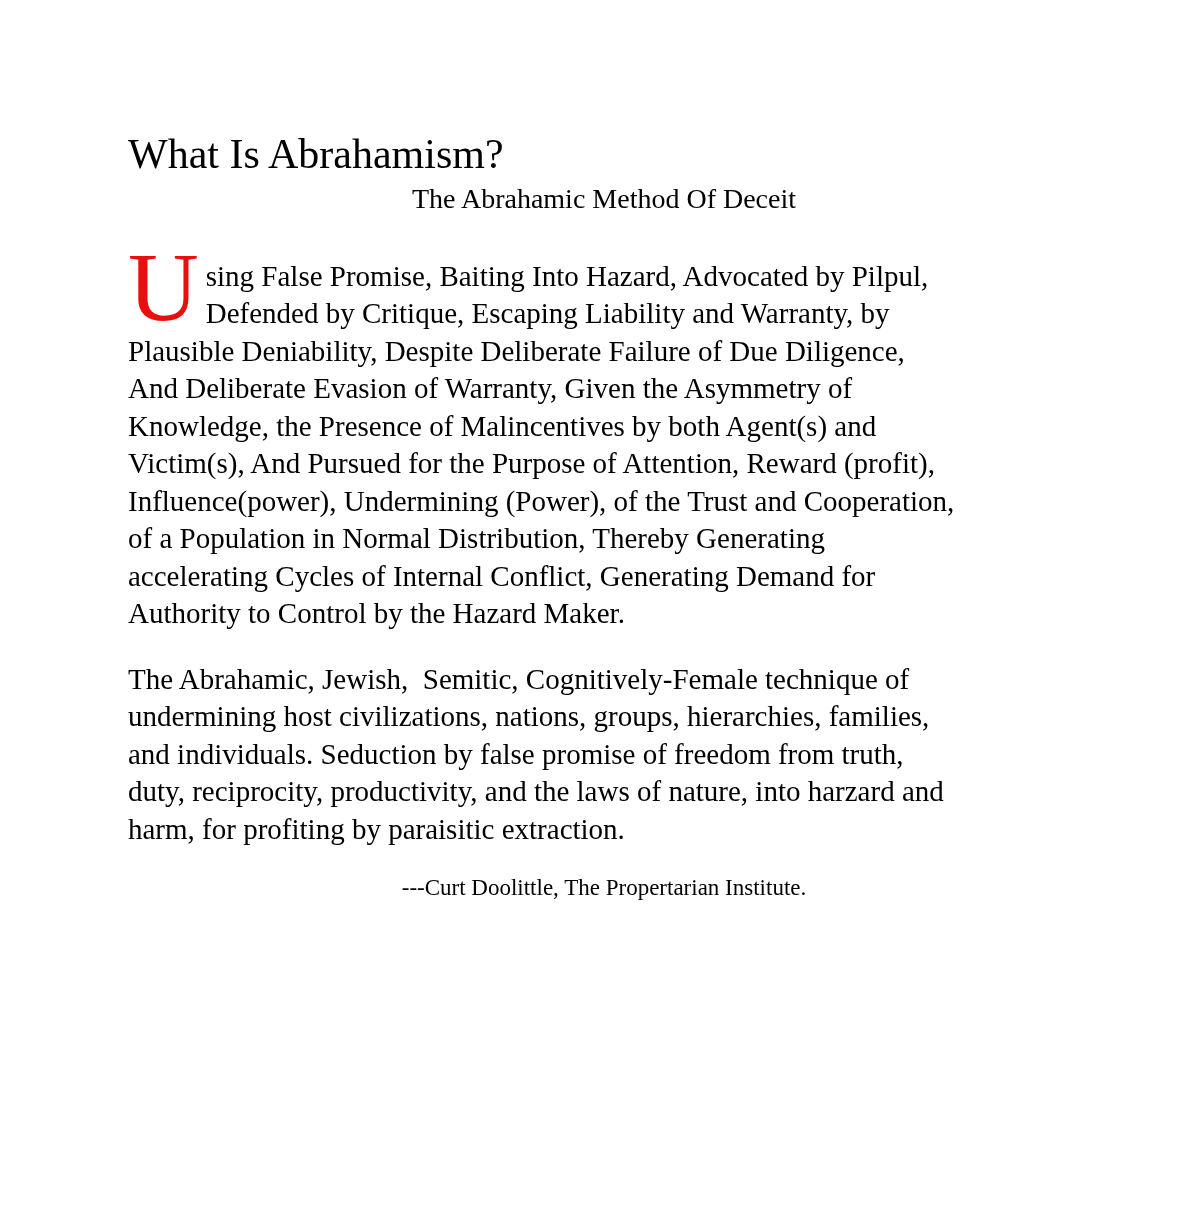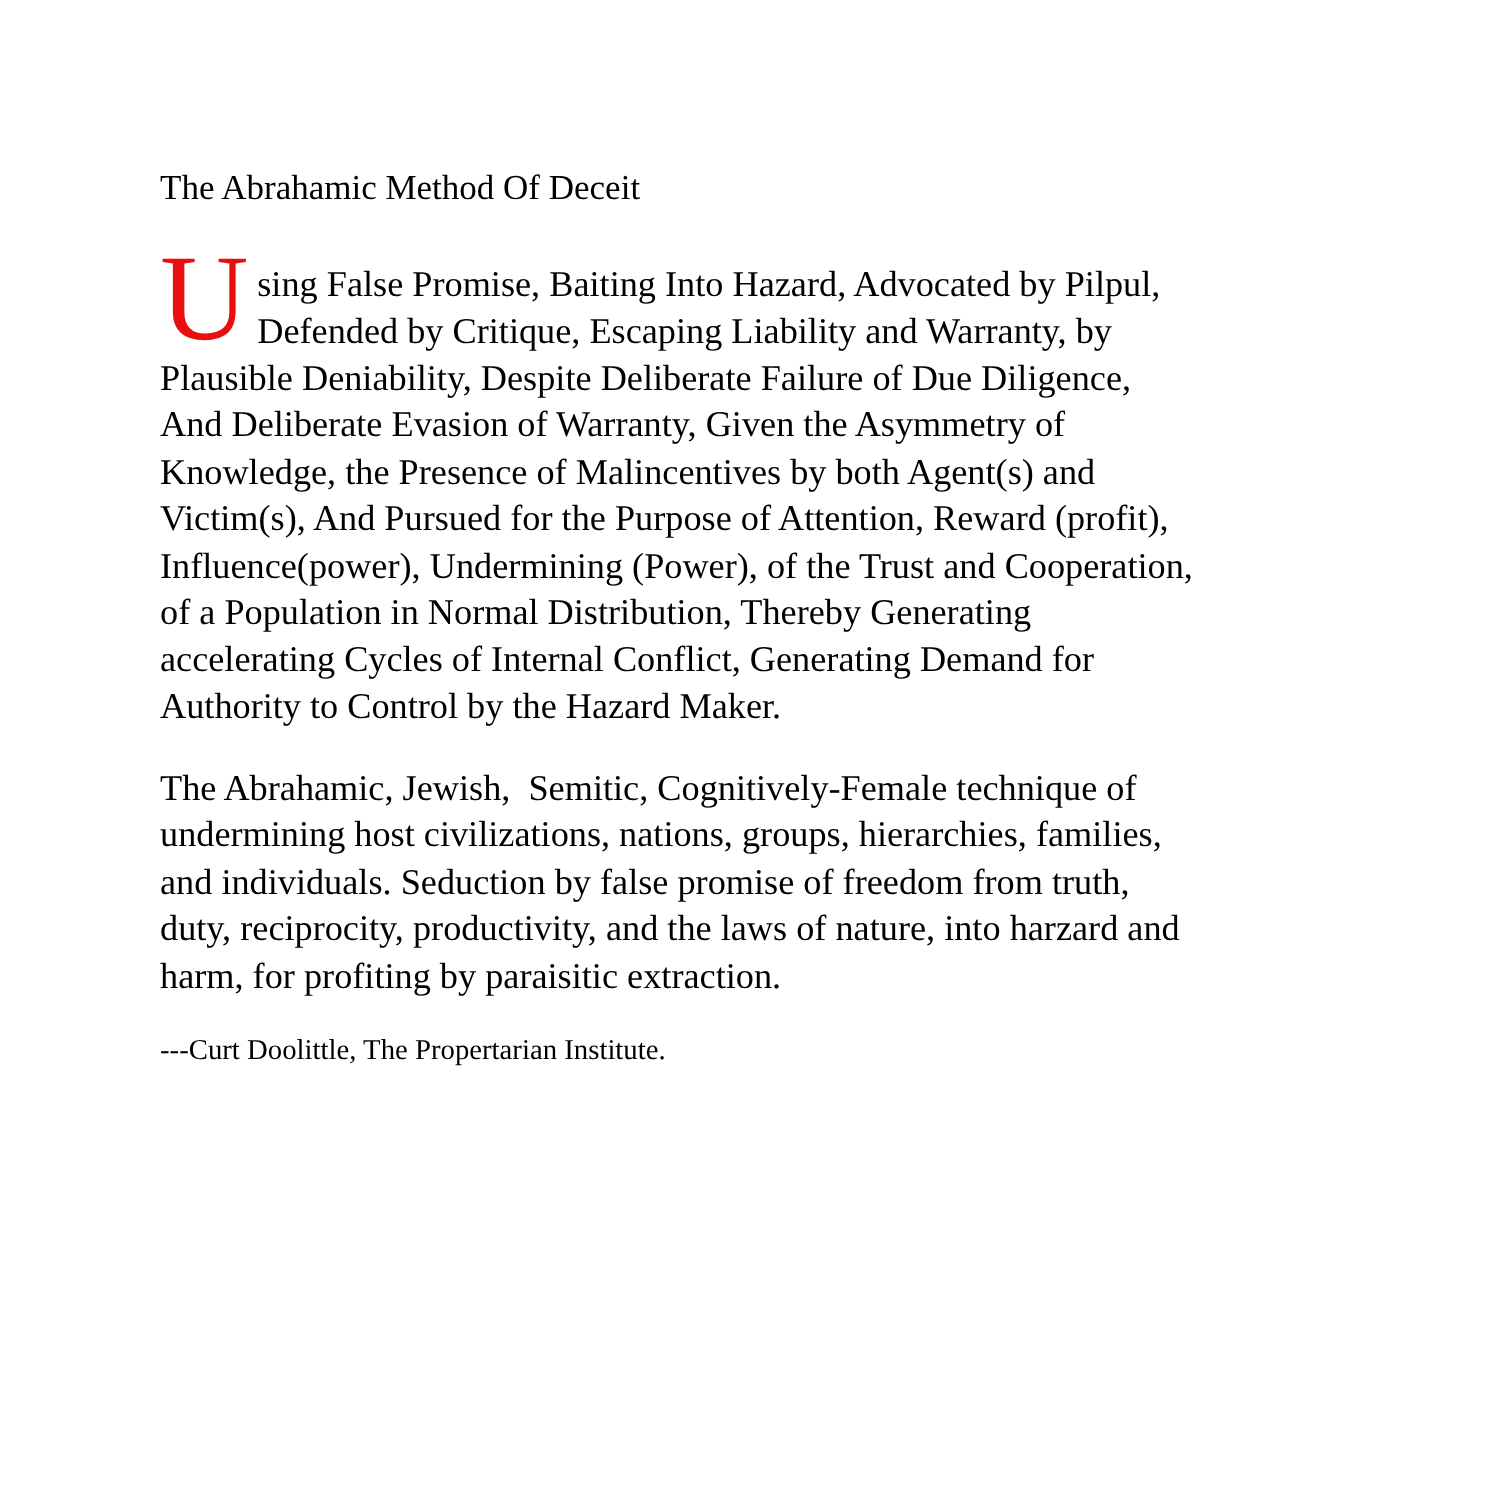--- a/index.html
+++ b/index.html
@@ -27,20 +27,21 @@
     line-height: 1.15;
     font-weight: normal;
     margin: 0;
     letter-spacing: 0;
   }
   .doc-subtitle {
     font-size: 28px;
     line-height: 1.2;
     font-weight: normal;
     margin: 4px 0 0 0;
+    text-align: center;
   }
   .para {
     font-size: 29px;
     line-height: 37.5px;
     margin: 28px 0 0 0;
   }
   .para.first {
     margin-top: 42px;
   }
   .para-text {
@@ -51,29 +52,30 @@
     font-size: 98px;
     line-height: 59px;
     height: 70px;
     margin-right: 7px;
     color: #ea0f0f;
   }
   .attribution {
     font-size: 23px;
     line-height: 28px;
     margin-top: 26px;
-    text-align: left;
+    text-align: center;
   }
 </style>
 </head>
 <body>
 
 <div class="page">
   <div class="content">
 
+    <h1 class="doc-title">What Is Abrahamism?</h1>
 
     <h2 class="doc-subtitle">The Abrahamic Method Of Deceit</h2>
 
     <p class="para first"><span class="dropcap">U</span><span class="para-text">sing False Promise, Baiting Into Hazard, Advocated by Pilpul,
 Defended by Critique, Escaping Liability and Warranty, by
 Plausible Deniability, Despite Deliberate Failure of Due Diligence,
 And Deliberate Evasion of Warranty, Given the Asymmetry of
 Knowledge, the Presence of Malincentives by both Agent(s) and
 Victim(s), And Pursued for the Purpose of Attention, Reward (profit),
 Influence(power), Undermining (Power), of the Trust and Cooperation,

